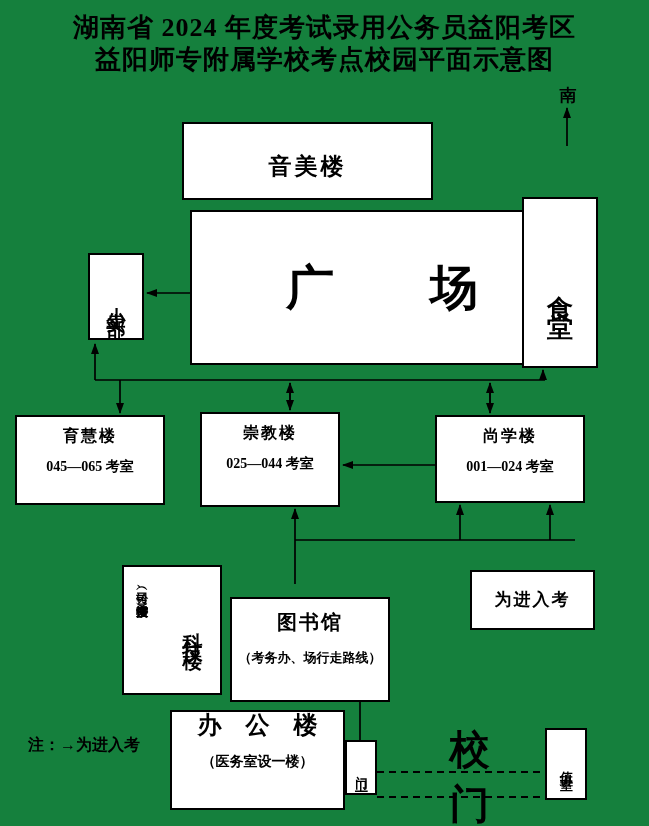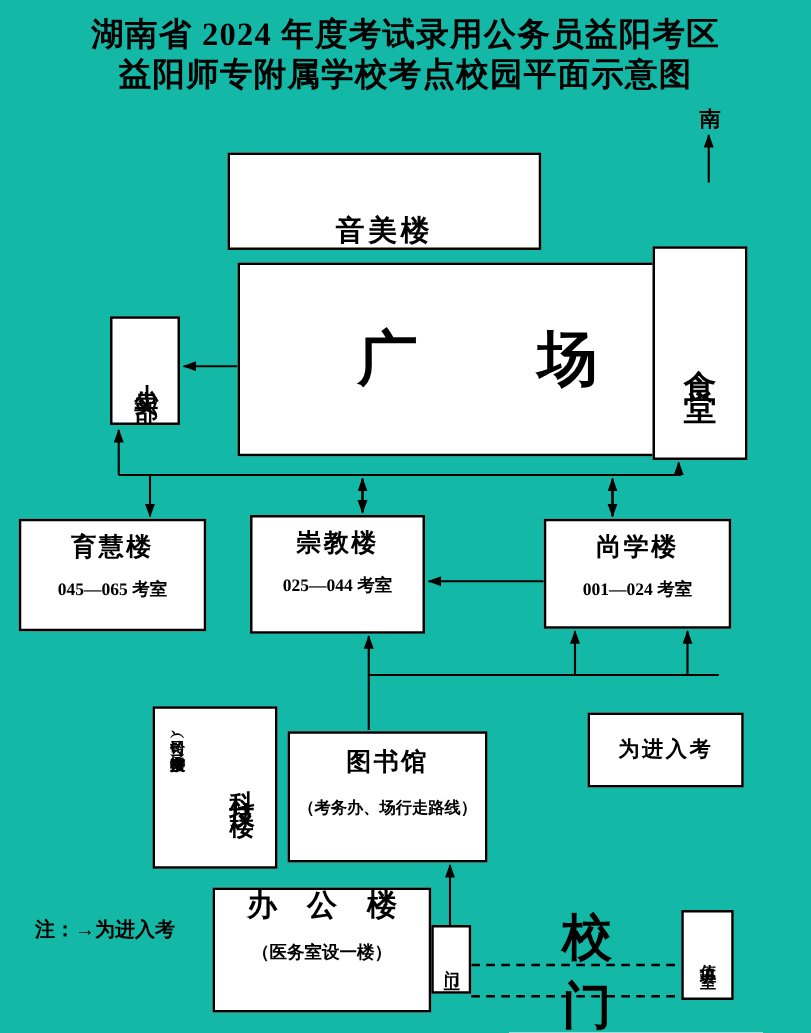--- a/index.html
+++ b/index.html
@@ -1,51 +1,51 @@
 <!DOCTYPE html>
 <html><head>
 <meta charset="utf-8">
 <style>
   html,body{margin:0;padding:0;background:#fff;}
   #canvas{
-    position:relative;width:649px;height:826px;background:#14b8a6;overflow:hidden;
+    position:relative;width:649px;height:826px;background:#15803d;overflow:hidden;
     font-family:"Liberation Serif","DejaVu Serif",serif;color:#000;
   }
   .abs{position:absolute;}
   .title{left:0;top:10px;width:649px;text-align:center;font-size:26px;font-weight:bold;letter-spacing:1px;}
   .title.l2{top:42px;}
   #routes{position:absolute;left:0;top:0;z-index:1;}
   .box{
     position:absolute;border:2px solid #000;background:#fff;box-sizing:border-box;
     display:flex;flex-direction:column;align-items:center;z-index:2;
   }
   .bname{font-weight:bold;line-height:1.15;white-space:pre;}
   .sub{font-weight:bold;white-space:pre;}
   .vname{writing-mode:vertical-rl;text-orientation:mixed;font-weight:bold;}
   
-  .b-yinmei{left:182px;top:122px;width:251px;height:78px;justify-content:flex-end;padding-top:12px;}
+  .b-yinmei{left:182px;top:122px;width:251px;height:78px;justify-content:center;padding-top:12px;}
   .b-yinmei .bname{font-size:23px;letter-spacing:3px;}
   .b-guang{left:190px;top:210px;width:384px;height:155px;justify-content:center;}
   .b-guang .bname{font-size:48px;}
   .b-shitang{left:522px;top:197px;width:76px;height:171px;justify-content:center;}
   .b-shitang .vname{font-size:26px;letter-spacing:16px;margin-top:16px;}
   .b-xiaomaibu{left:88px;top:253px;width:56px;height:87px;justify-content:center;}
   .b-xiaomaibu .vname{font-size:19px;letter-spacing:6px;margin-top:6px;}
   .b-exam{justify-content:flex-start;padding-top:10px;}
-  .b-exam .bname{font-size:20px;letter-spacing:2px;}
+  .b-exam .bname{font-size:16px;letter-spacing:2px;}
   .b-exam .sub{font-size:14px;margin-top:13px;}
   .b-yuhui{left:15px;top:415px;width:150px;height:90px;}
   .b-chongjiao{left:200px;top:412px;width:140px;height:95px;}
   .b-shangxue{left:435px;top:415px;width:150px;height:88px;}
   .b-keji{left:122px;top:565px;width:100px;height:130px;}
   .keji-name{position:absolute;right:13px;top:50%;transform:translateY(-50%);
     writing-mode:vertical-rl;font-weight:bold;font-size:20px;letter-spacing:9px;}
   .keji-note{position:absolute;left:10px;top:50%;transform:translateY(-50%);
     writing-mode:vertical-rl;font-weight:bold;font-size:12px;line-height:1.35;height:94px;}
-  .b-tushu{left:230px;top:585px;width:160px;height:105px;justify-content:flex-start;padding-top:12px;}
+  .b-tushu{left:230px;top:597px;width:160px;height:105px;justify-content:flex-start;padding-top:12px;}
   .b-tushu .bname{font-size:20px;letter-spacing:2px;}
   .b-tushu .sub{font-size:13px;margin-top:15px;}
   .b-gongyu{left:470px;top:570px;width:125px;height:60px;justify-content:center;}
   .b-gongyu .bname{font-size:17px;letter-spacing:2px;}
   .b-bangong{left:170px;top:710px;width:175px;height:100px;justify-content:flex-start;padding-top:0;}
   .b-bangong .bname{font-size:24px;}
   .b-bangong .sub{font-size:14px;margin-top:13px;}
   .b-menwei{left:345px;top:740px;width:32px;height:55px;justify-content:center;}
   .b-menwei .vname{font-size:13px;letter-spacing:5px;margin-top:5px;}
   .b-zhiban{left:545px;top:728px;width:42px;height:72px;justify-content:center;}

